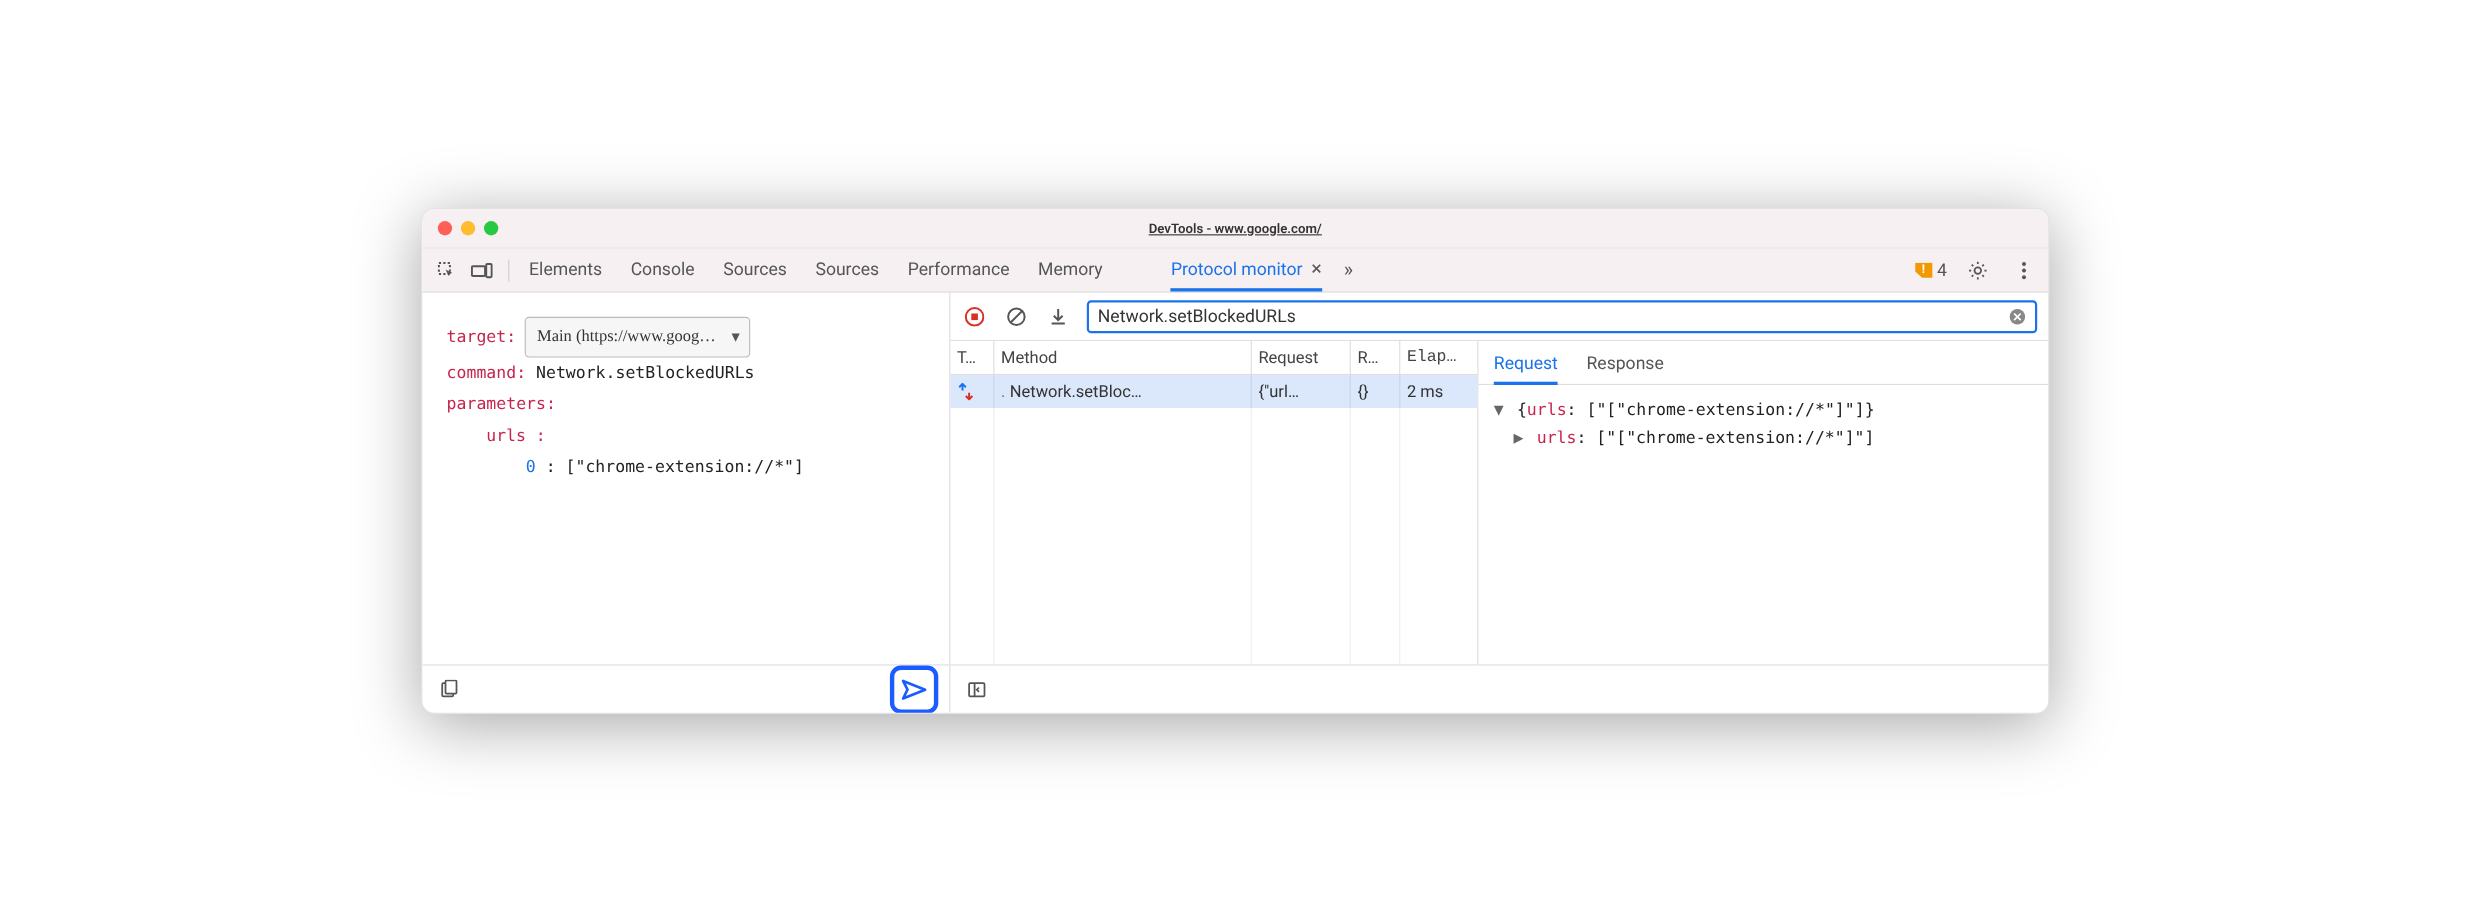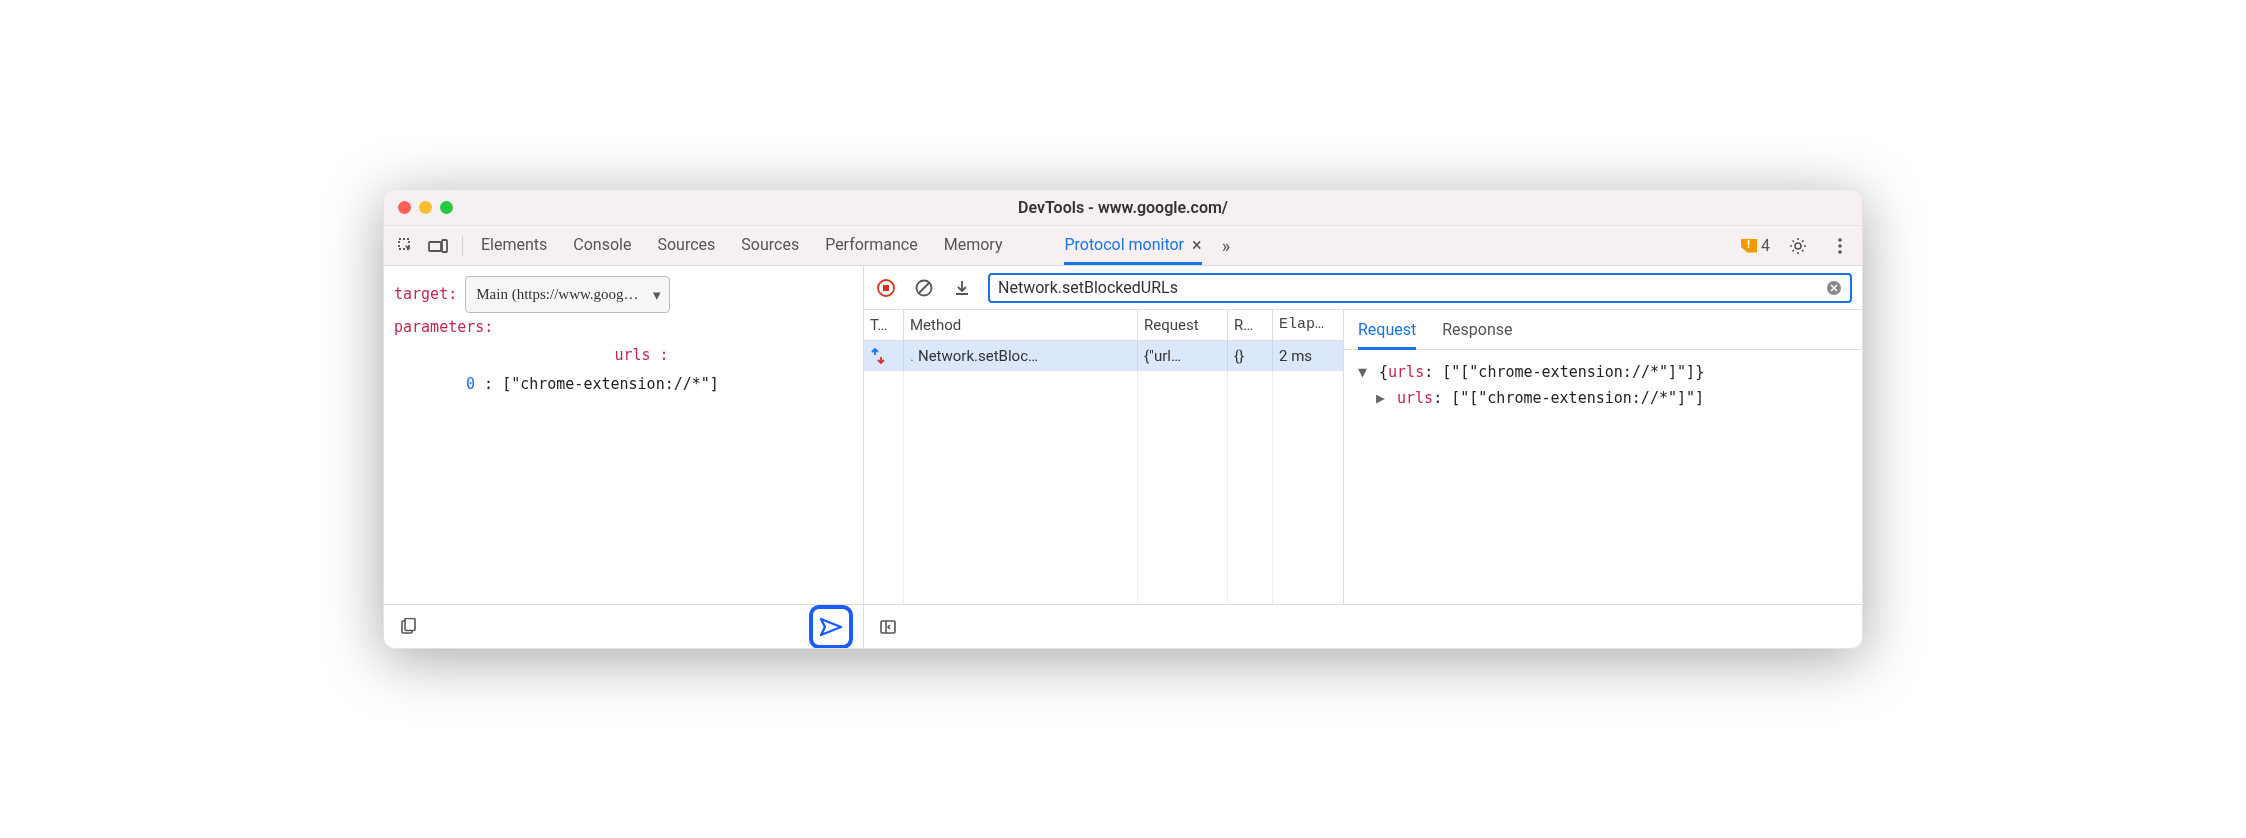--- a/index.html
+++ b/index.html
@@ -30,21 +30,21 @@
     align-items: center;
     padding: 0 14px;
     position: relative;
     border-bottom: 1px solid #e9e2e4;
   }
   .traffic-lights { display: flex; gap: 8px; }
   .dot { width: 13px; height: 13px; border-radius: 50%; }
   .dot.red { background: #ff5f57; }
   .dot.yellow { background: #febc2e; }
   .dot.green { background: #28c840; }
-  .title { position: absolute; left: 50%; transform: translateX(-50%); font-size: 16px; font-weight: 600; color: #333; }
+  .title { position: absolute; left: 50%; transform: translateX(-50%); font-size: 12px; font-weight: 600; color: #333; text-decoration: underline; }
   .tabbar {
     height: 40px;
     background: #f6f0f2;
     display: flex;
     align-items: center;
     padding: 0 8px;
     border-bottom: 1px solid #ddd;
     font-size: 16px;
     color: #555;
     gap: 4px;
@@ -62,37 +62,37 @@
   .warn-ico::after { content:"!"; color:#fff; position:absolute; left:6px; top:-1px; font-size:11px; font-weight:bold;}
   .body { flex: 1; display: flex; min-height: 0;}
   .left-pane {
     width: 480px;
     border-right: 1px solid #ddd;
     display: flex;
     flex-direction: column;
     font-family: Menlo, Monaco, Consolas, monospace;
     font-size: 15px;
   }
-  .left-content { flex: 1; padding: 10px; line-height: 1.9; }
+  .left-content { flex: 1; padding: 22px; line-height: 1.9; }
   .kw { color: #c7254e; }
   .blk { color: #222; }
   .num { color: #1a73e8; }
   .row-t { display: flex; align-items: center; gap: 8px; }
   .select {
     border: 1px solid #bbb;
     border-radius: 4px;
     padding: 3px 30px 3px 10px;
     background: #f6f6f6;
     font-family: Liberation Serif, serif;
     font-size: 15px;
     color: #333;
     position: relative;
   }
   .select::after { content: "▾"; position: absolute; right: 8px; top: 4px; color: #555;}
-  .indent1 { margin-left: 36px; text-align: center; }
+  .indent1 { margin-left: 36px; }
   .indent2 { margin-left: 72px; }
   .footbar {
     height: 44px;
     border-top: 1px solid #ddd;
     display: flex;
     align-items: center;
     padding: 0 10px;
     gap: 10px;
   }
   .foot-icon { width: 28px; height: 28px; display:flex; align-items:center; justify-content:center; color:#555;}
@@ -233,20 +233,24 @@
     </div>
   </div>
 
   <div class="body">
 
     <div class="left-pane">
       <div class="left-content">
         <div class="row-t">
           <span class="kw"><span>target</span>:</span>
           <div class="select">Main (https://www.goog…</div>
+        </div>
+        <div>
+          <span class="kw"><span>command</span>:</span>
+          <span class="blk">Network.setBlockedURLs</span>
         </div>
         <div>
           <span class="kw"><span>parameters</span>:</span>
         </div>
         <div class="indent1">
           <span class="kw"><span>urls</span> :</span>
         </div>
         <div class="indent2">
           <span class="num">0</span>
           <span class="blk"> : </span>

